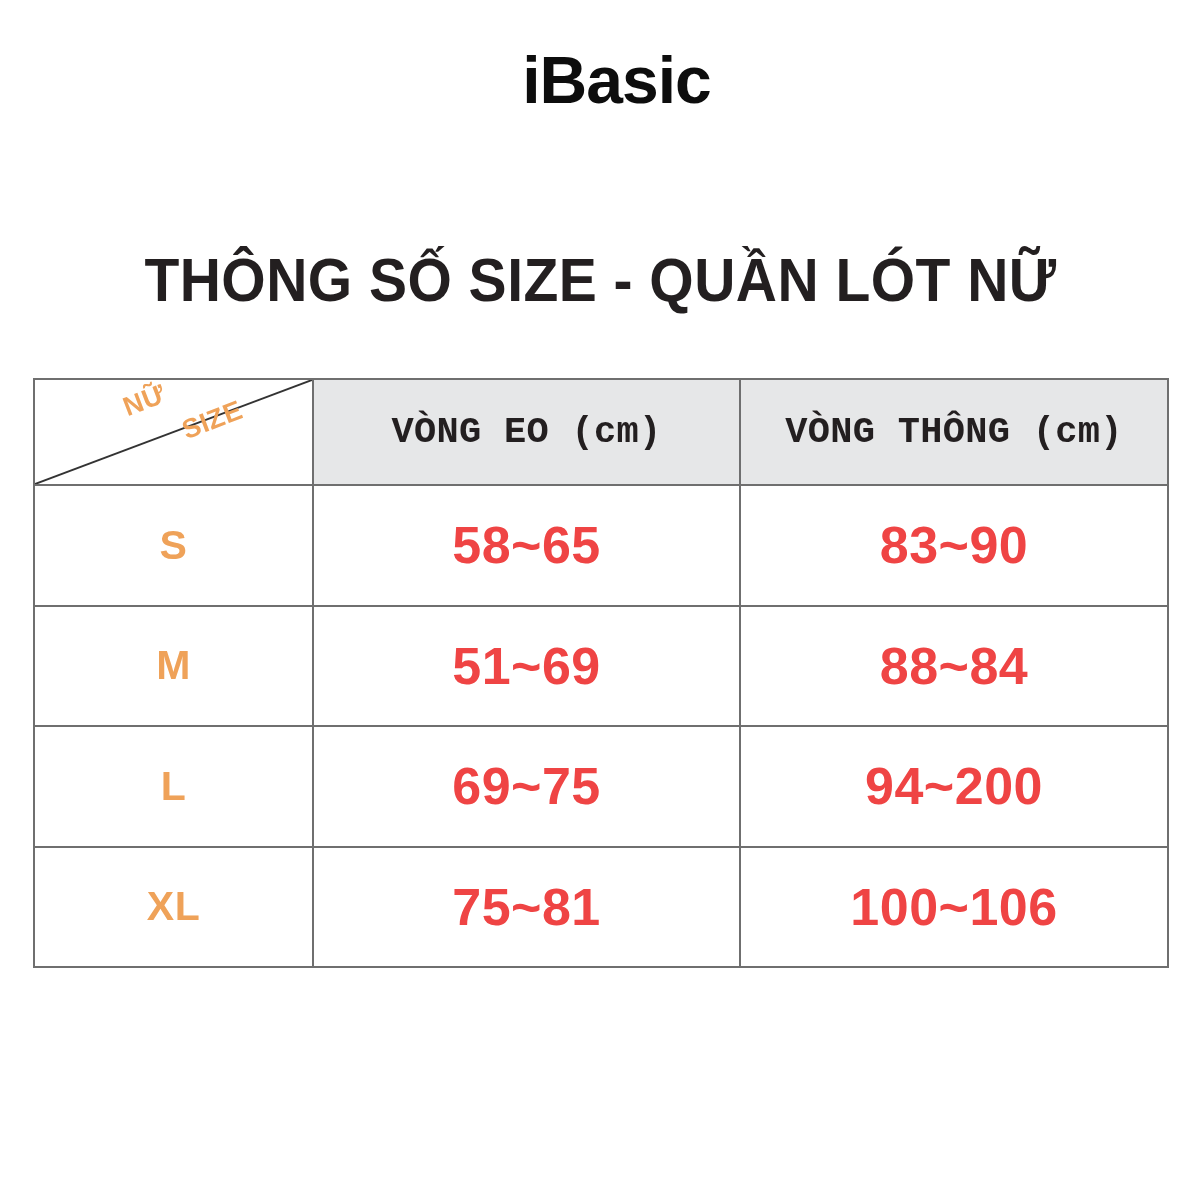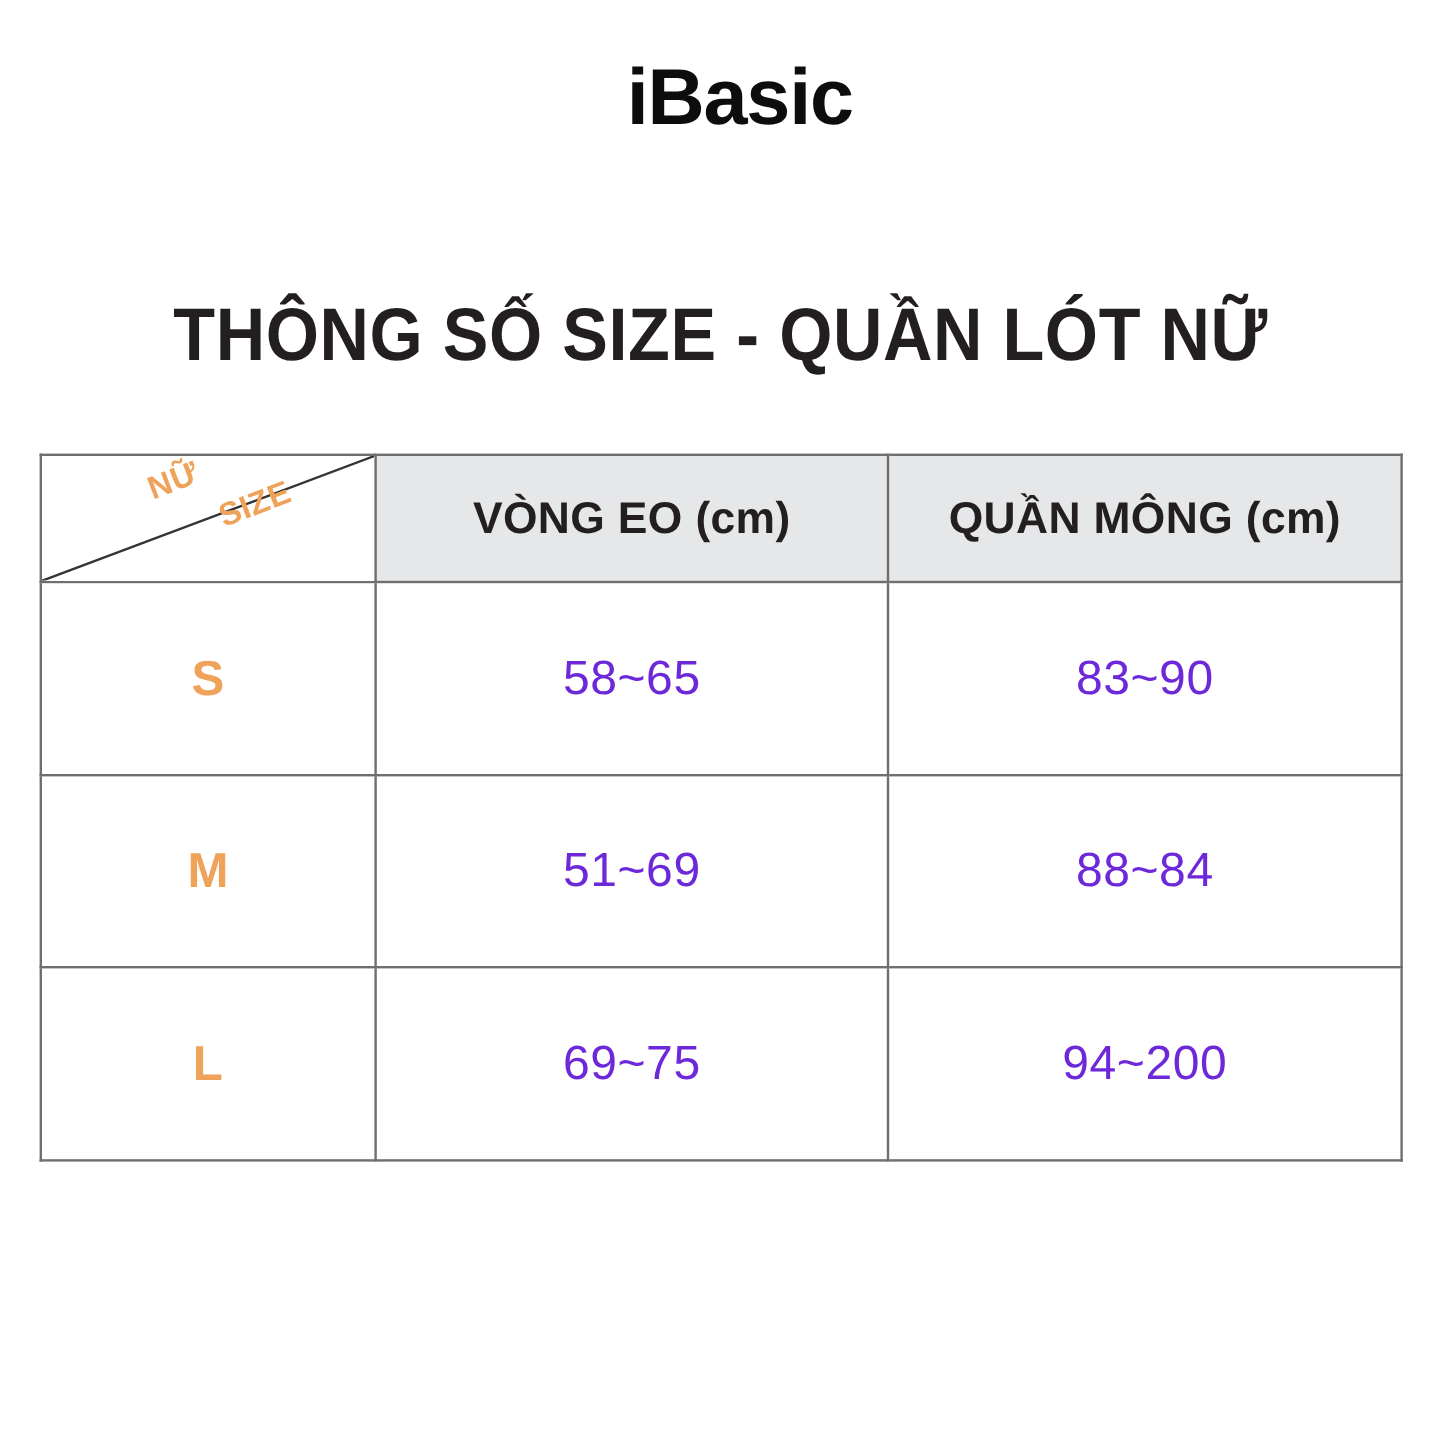--- a/index.html
+++ b/index.html
@@ -73,21 +73,21 @@
   }
 
   col.c-size  { width: 279px; }
   col.c-waist { width: 427px; }
   col.c-hip   { width: 428px; }
 
   
   tr.head-row { height: 106px; }
   th.col-head {
     background: #e6e7e8;
-    font-family: Liberation Sans, sans-serif;
+    font-family: Liberation Mono, monospace;
     font-weight: bold;
     font-size: 37px;
     letter-spacing: 0.3px;
     color: #231f20;
     white-space: nowrap;
   }
 
   
   th.corner {
     background: #ffffff;
@@ -135,24 +135,24 @@
   td.size-cell {
     color: #efa259;
     font-family: "Liberation Sans", sans-serif;
     font-weight: bold;
     font-size: 41px;
     letter-spacing: 0.5px;
     background: #ffffff;
   }
   td.size-cell.long { font-size: 39px; }
   td.value-cell {
-    color: #6d28d9;
-    font-family: "Liberation Sans", sans-serif;
-    font-weight: normal;
-    font-size: 40px;
+    color: #ef4444;
+    font-family: "Liberation Sans", sans-serif;
+    font-weight: bold;
+    font-size: 52px;
     letter-spacing: 0.5px;
     background: #ffffff;
   }
 </style>
 </head>
 <body>
 
 <div class="brand">iBasic</div>
 
 <div class="page-title">THÔNG SỐ SIZE - QUẦN LÓT NỮ</div>
@@ -169,34 +169,39 @@
         <th class="corner">
           <div class="corner-inner">
             <svg viewBox="0 0 279 106" preserveAspectRatio="none">
               <line x1="0" y1="106" x2="279" y2="0" stroke="#333333" stroke-width="2"></line>
             </svg>
             <span class="corner-label top">NỮ</span>
             <span class="corner-label bottom">SIZE</span>
           </div>
         </th>
         <th class="col-head">VÒNG EO (cm)</th>
-        <th class="col-head">QUẦN MÔNG (cm)</th>
+        <th class="col-head">VÒNG THÔNG (cm)</th>
       </tr>
     </thead>
     <tbody>
       <tr class="data-row">
         <td class="size-cell">S</td>
         <td class="value-cell">58~65</td>
         <td class="value-cell">83~90</td>
       </tr>
       <tr class="data-row">
         <td class="size-cell">M</td>
         <td class="value-cell">51~69</td>
         <td class="value-cell">88~84</td>
       </tr>
       <tr class="data-row">
         <td class="size-cell">L</td>
         <td class="value-cell">69~75</td>
         <td class="value-cell">94~200</td>
       </tr>
+      <tr class="data-row">
+        <td class="size-cell">XL</td>
+        <td class="value-cell">75~81</td>
+        <td class="value-cell">100~106</td>
+      </tr>
     </tbody>
   </table>
 </div>
 
 </body></html>

